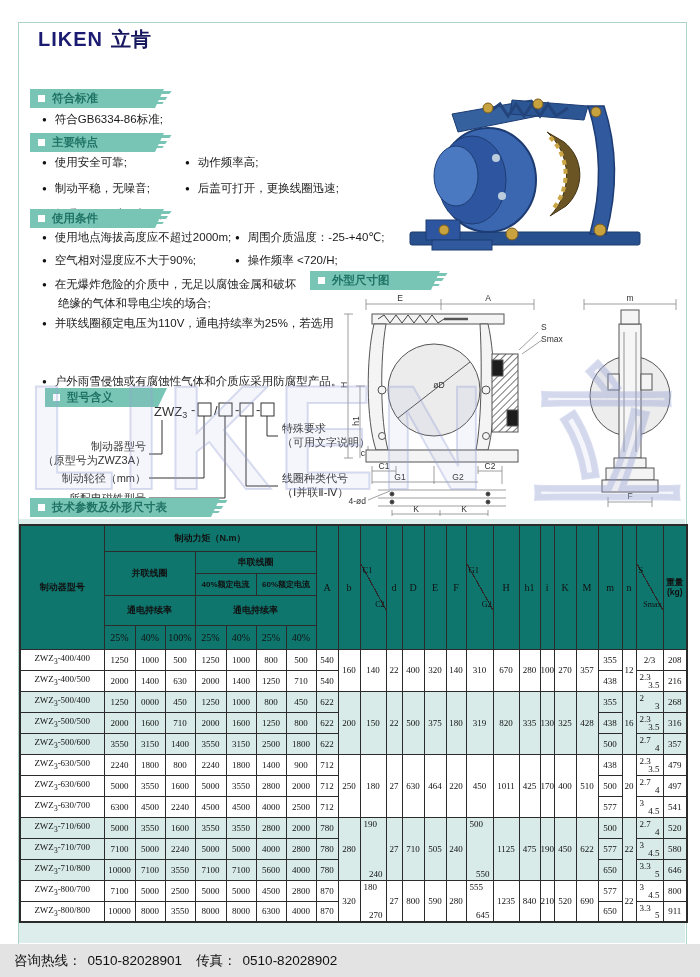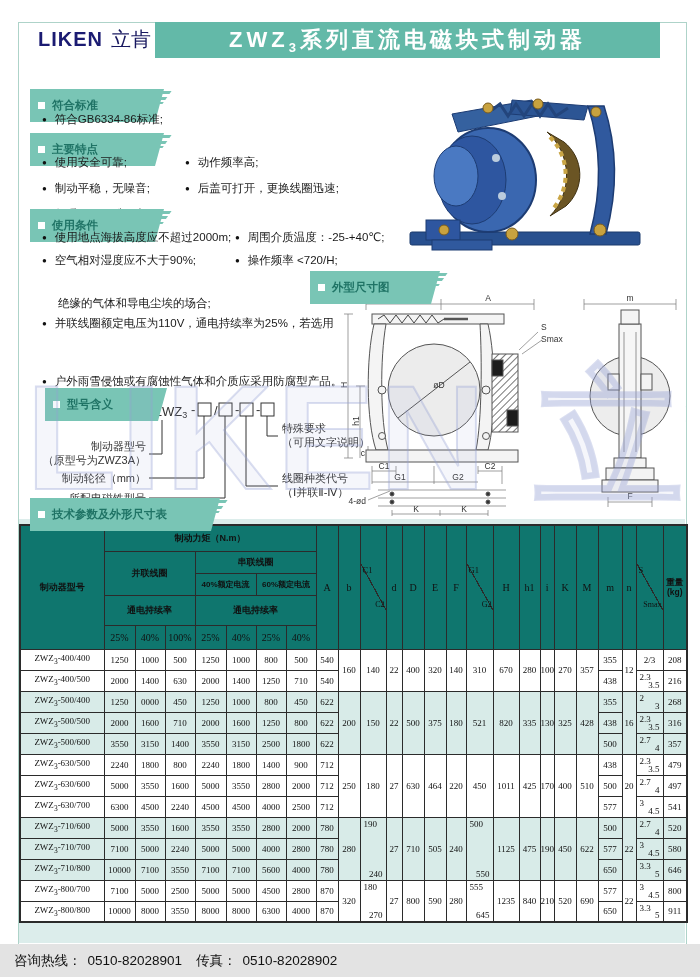--- a/index.html
+++ b/index.html
@@ -2,27 +2,27 @@
 <html><head>
 <meta charset="utf-8">
 <style>
   html,body{margin:0;padding:0;background:#fff;}
   #page{position:relative;width:700px;height:977px;background:#fff;overflow:hidden;
         font-family:"Liberation Sans","DejaVu Sans",sans-serif;color:#222;}
   #frame{position:absolute;left:18px;top:22px;width:667px;height:922px;border:1px solid #aed3c9;}
   
   #logo{position:absolute;left:38px;top:26px;height:32px;display:flex;align-items:baseline;background:#fff;z-index:3;}
   #logo .en{font-size:20px;font-weight:bold;color:#1b1b72;letter-spacing:1px;}
-  #logo .cn{font-size:20px;font-weight:normal;color:#17175f;margin-left:8px;}
+  #logo .cn{font-size:20px;font-weight:bold;color:#17175f;margin-left:8px;}
   #titlebar{position:absolute;left:155px;top:22px;width:505px;height:36px;background:#63b9a8;color:#fff;
             display:flex;align-items:center;justify-content:center;font-weight:bold;z-index:2;}
   #titlebar .t{font-size:22px;letter-spacing:4px;}
   #titlebar sub{font-size:13px;}
   
-  .secbar{position:absolute;height:33px;background:#79c5b5;color:#1f7365;font-weight:bold;font-size:11.5px;
+  .secbar{position:absolute;height:19px;background:#79c5b5;color:#1f7365;font-weight:bold;font-size:11.5px;
           display:flex;align-items:center;padding:0 14px 0 8px;z-index:3;
           clip-path:polygon(0 0,100% 0,calc(100% - 9px) 100%,0 100%);white-space:nowrap;}
   .secbar .sq{width:7px;height:7px;background:#fff;margin-right:7px;flex:0 0 auto;}
   .stripes{position:absolute;width:17px;height:13px;z-index:3;transform:skewX(-35deg);
            background:repeating-linear-gradient(180deg,#79c5b5 0 3px,transparent 3px 5.5px);}
   
   .bullet{position:absolute;font-size:11.5px;color:#1a1a1a;white-space:nowrap;z-index:3;}
   .bullet::before{content:"●";font-size:8px;margin-right:8px;vertical-align:1.5px;color:#111;}
   .cont{position:absolute;font-size:11.5px;color:#1a1a1a;white-space:nowrap;z-index:3;}
   
@@ -64,23 +64,20 @@
 </head>
 <body>
 
 <div id="page">
   <div id="frame"></div>
 
   <div id="logo">
     <span class="en">LIKEN</span>
     <span class="cn">立肯</span>
   </div>
-  <div id="titlebar">
-    <span class="t"><span>ZWZ</span><sub>3</sub><span>系列直流电磁块式制动器</span></span>
-  </div>
 
   <div class="secbar" style="left:30px;top:89px;width:112px">
     <span class="sq"></span>
     <span>符合标准</span>
   </div>
   <div class="stripes" style="left:150px;top:91px"></div>
   <div class="bullet" style="left:42px;top:112px"><span>符合GB6334-86标准;</span></div>
 
   <div class="secbar" style="left:30px;top:133px;width:112px">
     <span class="sq"></span>
@@ -95,20 +92,21 @@
 
   <div class="secbar" style="left:30px;top:209px;width:112px">
     <span class="sq"></span>
     <span>使用条件</span>
   </div>
   <div class="stripes" style="left:150px;top:211px"></div>
   <div class="bullet" style="left:42px;top:230px"><span>使用地点海拔高度应不超过2000m;</span></div>
   <div class="bullet" style="left:235px;top:230px"><span>周围介质温度：-25-+40℃;</span></div>
   <div class="bullet" style="left:42px;top:253px"><span>空气相对湿度应不大于90%;</span></div>
   <div class="bullet" style="left:235px;top:253px"><span>操作频率 &lt;720/H;</span></div>
+  <div class="bullet" style="left:42px;top:277px"><span>在无爆炸危险的介质中，无足以腐蚀金属和破坏</span></div>
   <div class="cont" style="left:58px;top:296px"><span>绝缘的气体和导电尘埃的场合;</span></div>
   <div class="bullet" style="left:42px;top:316px"><span>并联线圈额定电压为110V，通电持续率为25%，若选用</span></div>
   <div class="bullet" style="left:42px;top:374px"><span>户外雨雪侵蚀或有腐蚀性气体和介质应采用防腐型产品。</span></div>
 
   <svg class="panel" style="left:392px;top:80px" width="272" height="190" viewBox="0 0 272 190">
     <rect x="18" y="152" width="230" height="13" rx="2" fill="#28508f" stroke="#1a3a6d"></rect>
     <path d="M196,26 q20,62 2,128 l16,0 q18,-66 -2,-128 Z" fill="#30599e" stroke="#1d3c73" stroke-width="1.5"></path>
     <path d="M60,34 L140,20 L146,36 L66,52 Z" fill="#35619f" stroke="#1d3c73"></path>
     <path d="M196,26 L120,20 L118,34 L192,40 Z" fill="#2c5594" stroke="#1d3c73"></path>
     <polyline points="100,30 108,24 116,36 124,24 132,36 140,24 148,36 156,24 164,36 176,28" fill="none" stroke="#23457c" stroke-width="3"></polyline>
@@ -422,21 +420,21 @@
             <td>1000</td>
             <td>800</td>
             <td>450</td>
             <td>622</td>
             <td rowspan="3">200</td>
             <td rowspan="3">150</td>
             <td rowspan="3">22</td>
             <td rowspan="3">500</td>
             <td rowspan="3">375</td>
             <td rowspan="3">180</td>
-            <td rowspan="3">521</td>
+            <td rowspan="3">319</td>
             <td rowspan="3">820</td>
             <td rowspan="3">335</td>
             <td rowspan="3">130</td>
             <td rowspan="3">325</td>
             <td rowspan="3">428</td>
             <td>355</td>
             <td rowspan="3">16</td>
             <td class="dtd">
               <span class="da">2</span>
               <span class="db">3</span>

